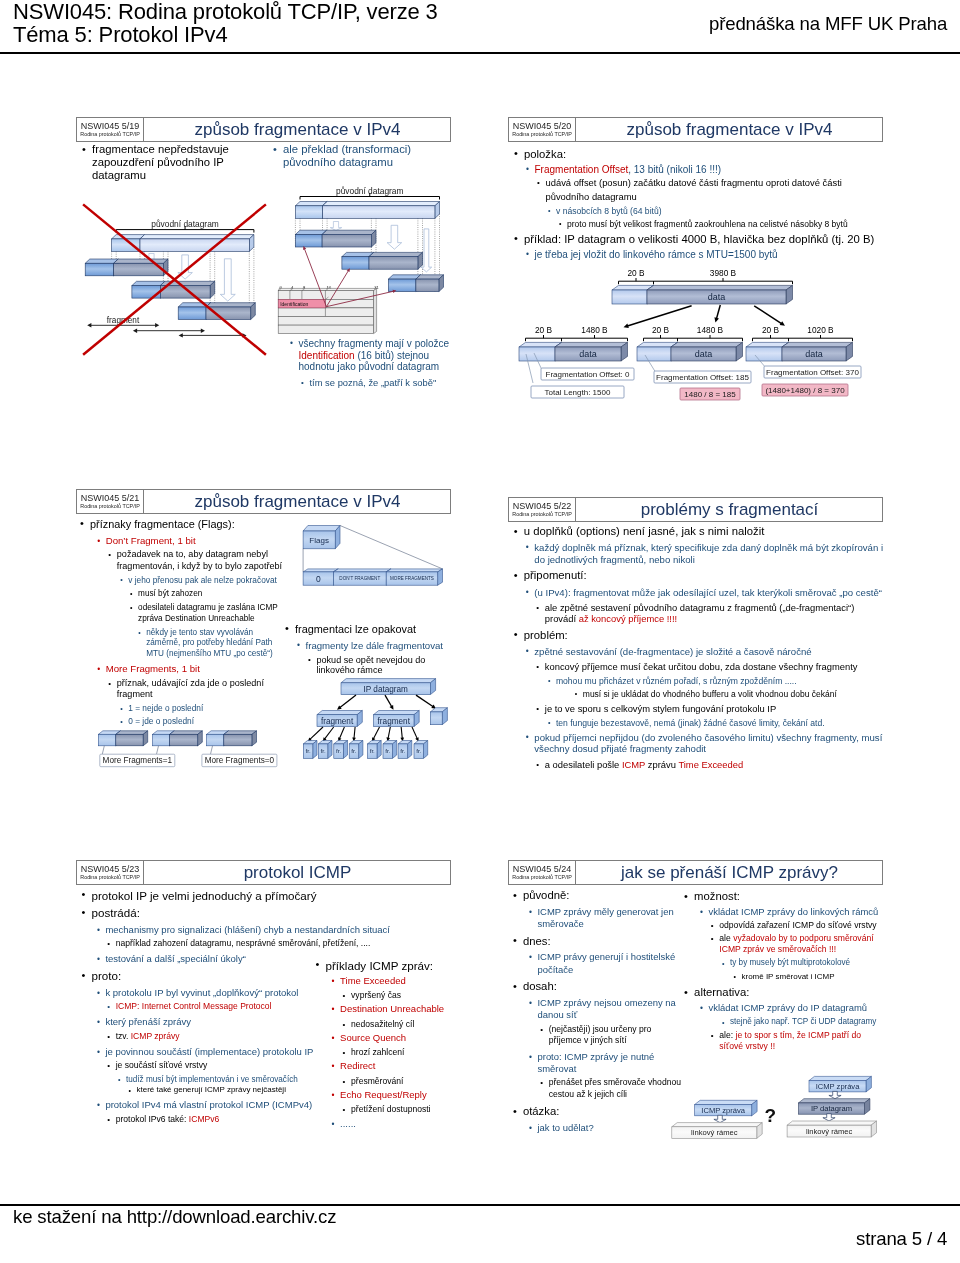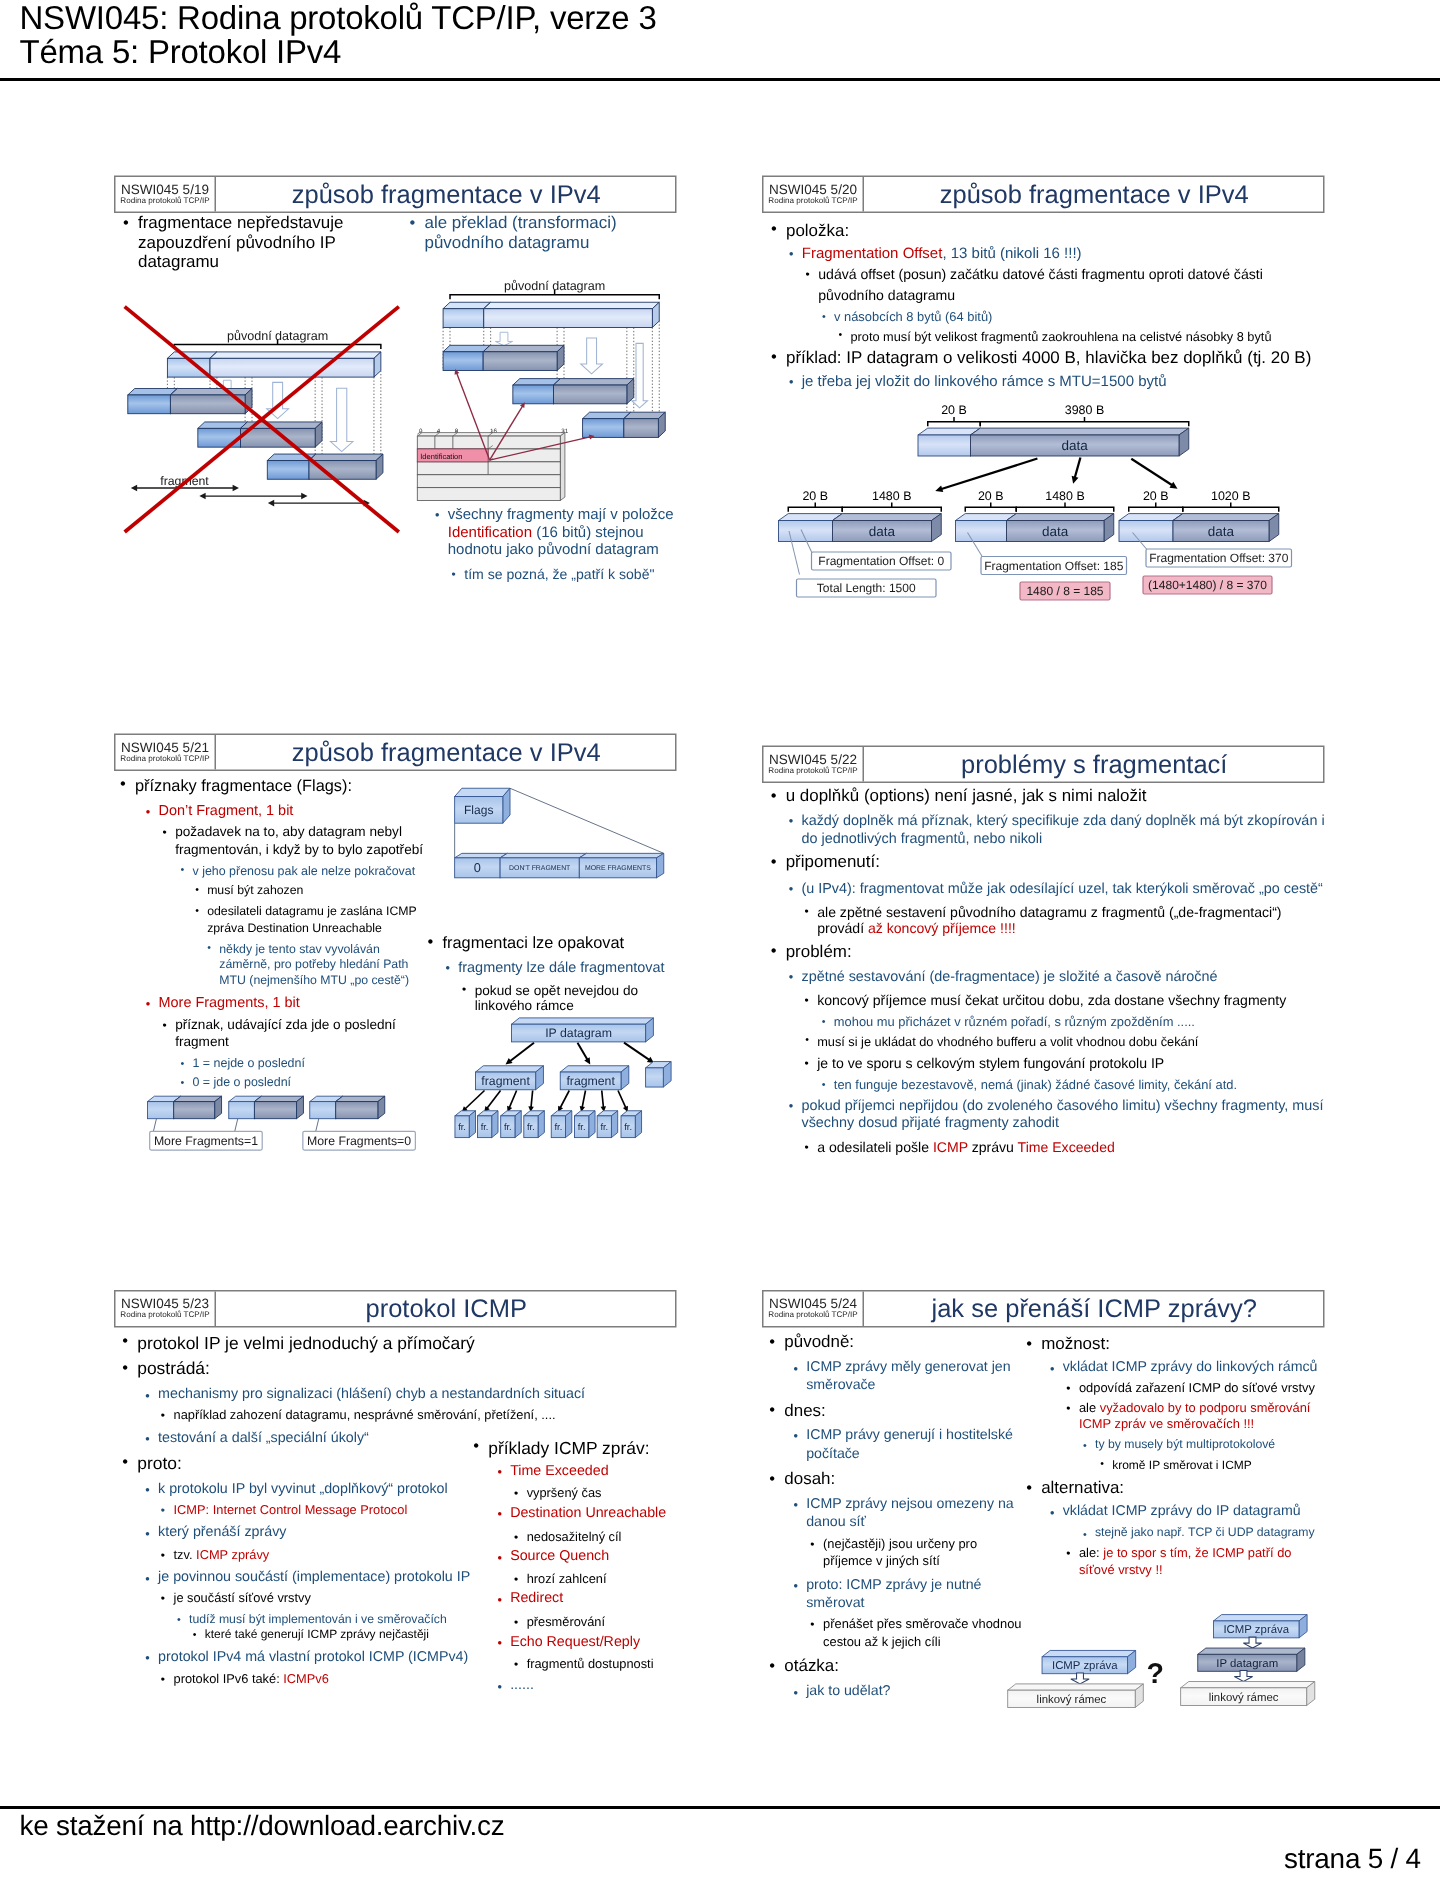--- a/index.html
+++ b/index.html
@@ -44,20 +44,21 @@
 </style>
 </head>
 <body>
 
 <div class="page">
 
   <div class="hdr-left">
     <div>NSWI045: Rodina protokolů TCP/IP, verze 3</div>
     <div>Téma 5: Protokol IPv4</div>
   </div>
+  <div class="hdr-right">přednáška na MFF UK Praha</div>
   <div class="hdr-rule"></div>
 
   <div class="ft-rule"></div>
   <div class="ft-left">
     <div>ke stažení na http://download.earchiv.cz</div>
   </div>
   <div class="ft-right">strana 5 / 4</div>
 
   <div id="slides">
       <div class="slide" style="left: 76px; top: 117px;">
@@ -703,21 +704,21 @@
           <div class="lst" style="left: 15.8px; top: 3px; width: 362px;">
             <div class="li L1" style="margin-left: 0px; width: 362px; color: rgb(0, 0, 0);"><span class="bu">•</span><span>u doplňků (options) není jasné, jak s nimi naložit</span></div>
             <div class="li L2" style="margin-left: 10.5px; width: 351.5px; font-size: 9.6px; line-height: 11.23px; margin-top: 4.2px;"><span class="bu">•</span><span>každý doplněk má příznak, který specifikuje zda daný doplněk má být zkopírován i do jednotlivých fragmentů, nebo nikoli</span></div>
             <div class="li L1" style="margin-left: 0px; width: 362px; color: rgb(0, 0, 0);"><span class="bu">•</span><span>připomenutí:</span></div>
             <div class="li L2" style="margin-left: 10.5px; width: 351.5px; font-size: 9.6px; line-height: 11.23px; margin-top: 4.2px;"><span class="bu">•</span><span>(u IPv4): fragmentovat může jak odesílající uzel, tak kterýkoli směrovač „po cestě“</span></div>
             <div class="li L3" style="margin-left: 21px; width: 341px; color: rgb(0, 0, 0);"><span class="bu">•</span><span>ale zpětné sestavení původního datagramu z fragmentů („de-fragmentaci“) provádí <span class="red">až koncový příjemce !!!!</span></span></div>
             <div class="li L1" style="margin-left: 0px; width: 362px; color: rgb(0, 0, 0);"><span class="bu">•</span><span>problém:</span></div>
             <div class="li L2" style="margin-left: 10.5px; width: 351.5px; font-size: 9.6px; line-height: 11.23px; margin-top: 4.2px;"><span class="bu">•</span><span>zpětné sestavování (de-fragmentace) je složité a časově náročné</span></div>
             <div class="li L3" style="margin-left: 21px; width: 341px; color: rgb(0, 0, 0);"><span class="bu">•</span><span>koncový příjemce musí čekat určitou dobu, zda dostane všechny fragmenty</span></div>
             <div class="li L4" style="margin-left: 32.1px; width: 329.9px;"><span class="bu">•</span><span>mohou mu přicházet v různém pořadí, s různým zpožděním .....</span></div>
-            <div class="li L5" style="margin-left: 21px; width: 320.7px; color: rgb(0, 0, 0);"><span class="bu">•</span><span>musí si je ukládat do vhodného bufferu a volit vhodnou dobu čekání</span></div>
+            <div class="li L5" style="margin-left: 59px; width: 320.7px; color: rgb(0, 0, 0);"><span class="bu">•</span><span>musí si je ukládat do vhodného bufferu a volit vhodnou dobu čekání</span></div>
             <div class="li L3" style="margin-left: 21px; width: 341px; color: rgb(0, 0, 0);"><span class="bu">•</span><span>je to ve sporu s celkovým stylem fungování protokolu IP</span></div>
             <div class="li L4" style="margin-left: 32.1px; width: 329.9px;"><span class="bu">•</span><span>ten funguje bezestavově, nemá (jinak) žádné časové limity, čekání atd.</span></div>
             <div class="li L2" style="margin-left: 10.5px; width: 351.5px; font-size: 9.6px; line-height: 11.23px; margin-top: 4.2px;"><span class="bu">•</span><span>pokud příjemci nepřijdou (do zvoleného časového limitu) všechny fragmenty, musí všechny dosud přijaté fragmenty zahodit</span></div>
             <div class="li L3" style="margin-left: 21px; width: 341px; color: rgb(0, 0, 0);"><span class="bu">•</span><span>a odesilateli pošle <span class="red">ICMP</span> zprávu <span class="red">Time Exceeded</span></span></div>
           </div>
         </div>
       </div>
       <div class="slide" style="left: 76px; top: 860px;">
         <div class="sl-bar">
           <div class="sl-code">
@@ -749,21 +750,21 @@
             <div class="li L1" style="margin-left: 0px; width: 126px; font-size: 11.61px; line-height: 13.6px; margin-top: 3.9px; color: rgb(0, 0, 0);"><span class="bu">•</span><span>příklady ICMP zpráv:</span></div>
             <div class="li L2" style="margin-left: 14.6px; width: 111.4px; font-size: 9.5px; line-height: 12.1px; margin-top: 2.2px; color: rgb(192, 0, 0);"><span class="bu">•</span><span>Time Exceeded</span></div>
             <div class="li L3" style="margin-left: 25.6px; width: 100.4px; font-size: 8.55px; line-height: 11px; margin-top: 3.3px; color: rgb(0, 0, 0);"><span class="bu">•</span><span>vypršený čas</span></div>
             <div class="li L2" style="margin-left: 14.6px; width: 111.4px; font-size: 9.5px; line-height: 12.1px; margin-top: 2.2px; color: rgb(192, 0, 0);"><span class="bu">•</span><span>Destination Unreachable</span></div>
             <div class="li L3" style="margin-left: 25.6px; width: 100.4px; font-size: 8.55px; line-height: 11px; margin-top: 3.3px; color: rgb(0, 0, 0);"><span class="bu">•</span><span>nedosažitelný cíl</span></div>
             <div class="li L2" style="margin-left: 14.6px; width: 111.4px; font-size: 9.5px; line-height: 12.1px; margin-top: 2.2px; color: rgb(192, 0, 0);"><span class="bu">•</span><span>Source Quench</span></div>
             <div class="li L3" style="margin-left: 25.6px; width: 100.4px; font-size: 8.55px; line-height: 11px; margin-top: 3.3px; color: rgb(0, 0, 0);"><span class="bu">•</span><span>hrozí zahlcení</span></div>
             <div class="li L2" style="margin-left: 14.6px; width: 111.4px; font-size: 9.5px; line-height: 12.1px; margin-top: 2.2px; color: rgb(192, 0, 0);"><span class="bu">•</span><span>Redirect</span></div>
             <div class="li L3" style="margin-left: 25.6px; width: 100.4px; font-size: 8.55px; line-height: 11px; margin-top: 3.3px; color: rgb(0, 0, 0);"><span class="bu">•</span><span>přesměrování</span></div>
             <div class="li L2" style="margin-left: 14.6px; width: 111.4px; font-size: 9.5px; line-height: 12.1px; margin-top: 2.2px; color: rgb(192, 0, 0);"><span class="bu">•</span><span>Echo Request/Reply</span></div>
-            <div class="li L3" style="margin-left: 25.6px; width: 100.4px; font-size: 8.55px; line-height: 11px; margin-top: 3.3px; color: rgb(0, 0, 0);"><span class="bu">•</span><span>fragmentů dostupnosti</span></div>
+            <div class="li L3" style="margin-left: 25.6px; width: 100.4px; font-size: 8.55px; line-height: 11px; margin-top: 3.3px; color: rgb(0, 0, 0);"><span class="bu">•</span><span>přetížení dostupnosti</span></div>
             <div class="li L2" style="margin-left: 14.6px; width: 111.4px; font-size: 9.5px; line-height: 12.1px; margin-top: 2.2px;"><span class="bu">•</span><span>......</span></div>
           </div>
         </div>
       </div>
       <div class="slide" style="left: 508px; top: 860px;">
         <div class="sl-bar">
           <div class="sl-code">
             <span class="c1">NSWI045 5/24</span>
             <span class="c2">Rodina protokolů TCP/IP</span>
           </div>

